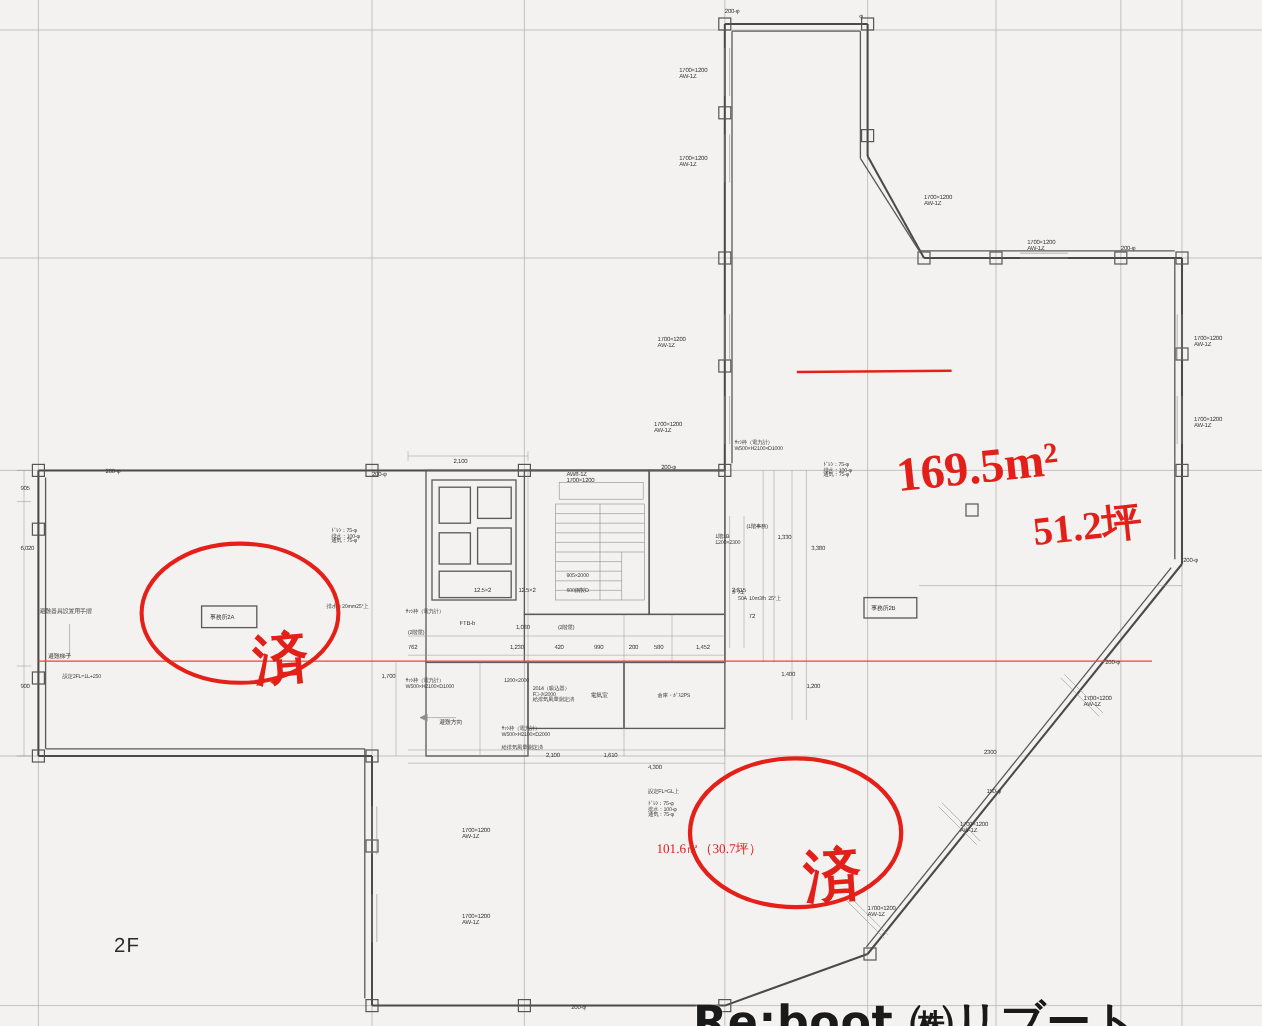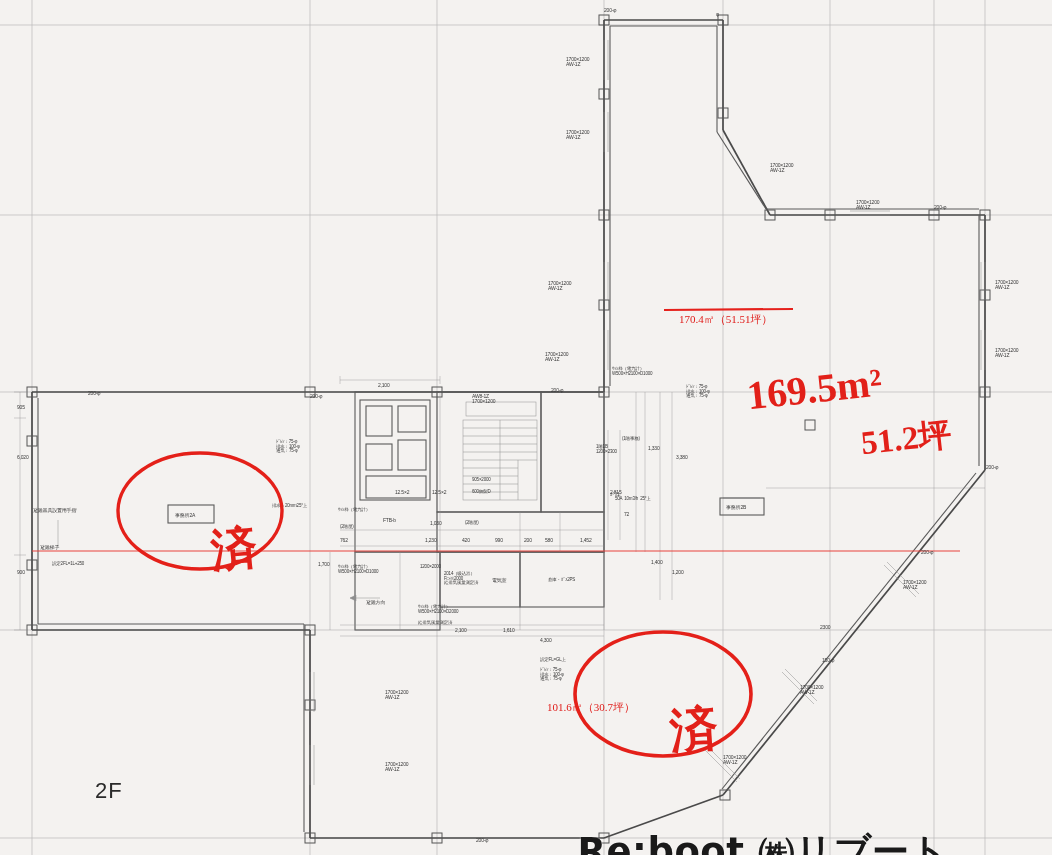--- a/index.html
+++ b/index.html
@@ -34,21 +34,21 @@
     color:#e22019;
     font-family:"Liberation Serif", serif;
     font-weight:700;
     white-space:pre;
     transform-origin:left top;
   }
   .floor-label{
     position:absolute;
     color:#2a2a2a;
     font-family:"Liberation Sans", sans-serif;
-    font-size:22px;
+    font-size:17px;
     letter-spacing:1px;
   }
   .watermark{
     position:absolute;
     color:#1a1a1a;
     font-family:"DejaVu Sans", sans-serif;
     font-weight:700;
     font-size:37px;
     letter-spacing:0.5px;
     text-shadow:0 0 2px rgba(255,255,255,0.85);
@@ -355,23 +355,20 @@
 AW-1Z</div>
       <div class="tiny" style="left: 385px; top: 690px; font-size: 5px;">1700×1200
 AW-1Z</div>
       <div class="tiny" style="left: 385px; top: 762px; font-size: 5px;">1700×1200
 AW-1Z</div>
       <div class="tiny" style="left: 476px; top: 838px; font-size: 5px;">200-φ</div>
       <div class="tiny" style="left: 610px; top: 490px; font-size: 5px;">2,815</div>
       <div class="tiny" style="left: 716px; top: 12px; font-size: 5px;">φ</div>
     </div>
 
-  <div class="red-text" style="left:668px;top:300px;font-size:11px;">
-    <span>170.4㎡（51.51坪）</span>
-  </div>
   <svg class="layer">
     <line x1="664" y1="310" x2="793" y2="309" stroke="#e5211c" stroke-width="2.2"></line>
   </svg>
   <div class="red-text" style="left:536px;top:688px;font-size:11px;">
     <span>101.6㎡（30.7坪）</span>
   </div>
 
   <div class="hand" style="left:700px;top:330px;font-size:40px;transform:rotate(-6deg);">
     <span>169.5m²</span>
   </div>

